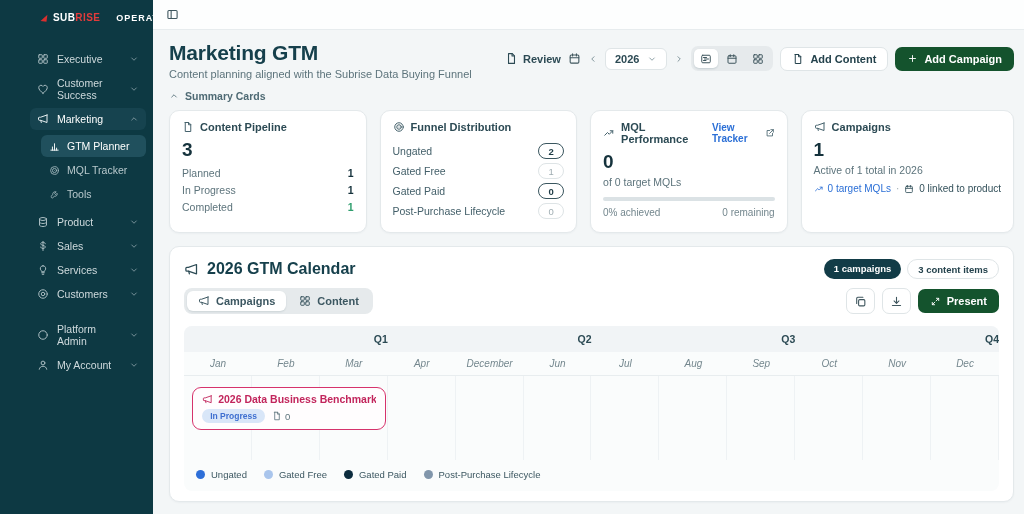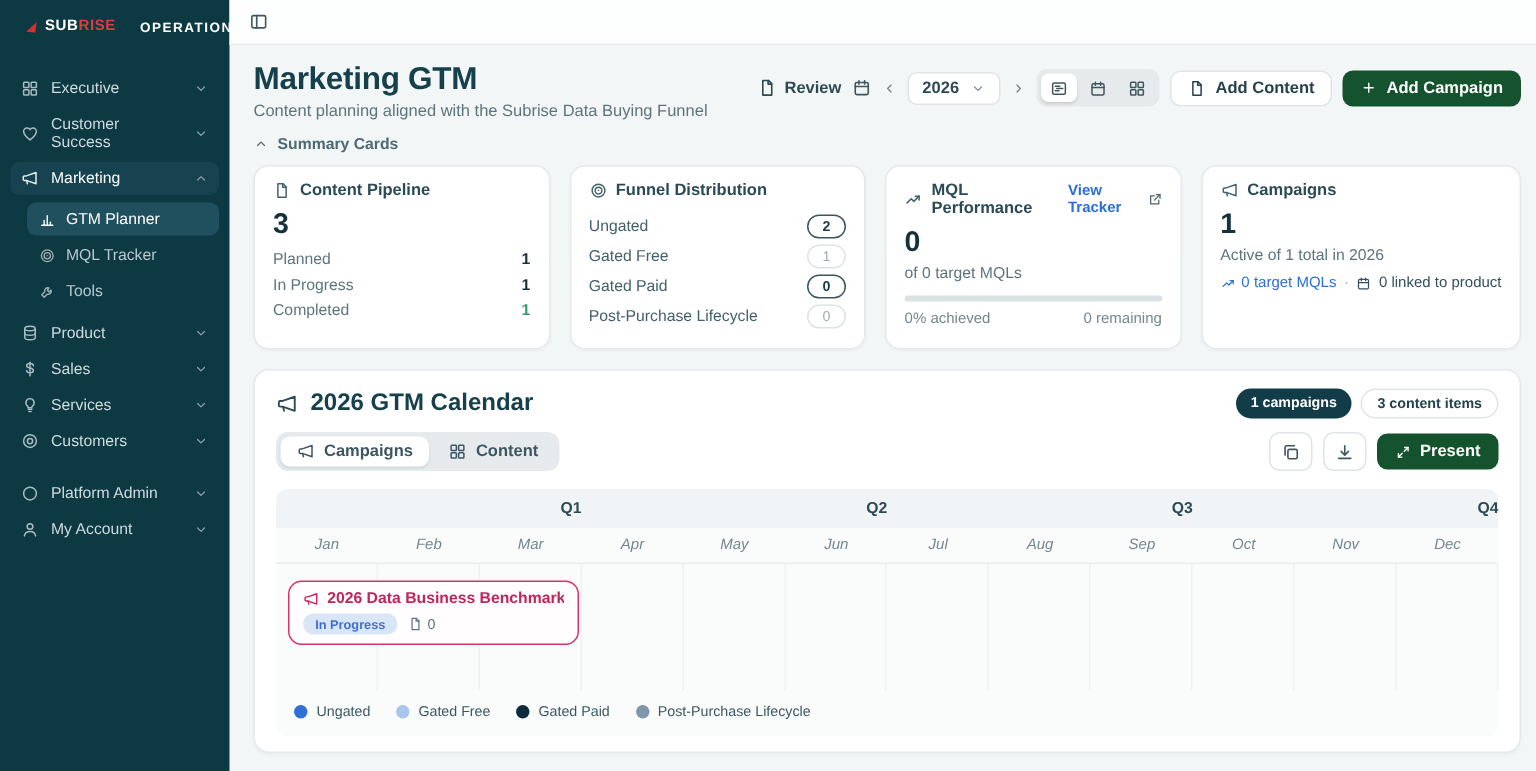--- a/index.html
+++ b/index.html
@@ -1,21 +1,21 @@
 <!DOCTYPE html>
 <html><head>
 <meta charset="utf-8">
 <style>
   * { box-sizing: border-box; margin: 0; padding: 0; }
   html,body { width:1024px; height:514px; overflow:hidden; }
   body { font-family:"Liberation Sans", sans-serif; display:flex; background:#f3f6f7; color:#2c4a54; }
   .ico { fill:none; stroke:currentColor; stroke-width:2; stroke-linecap:round; stroke-linejoin:round; flex:none; }
 
   
-  .sidebar { width:153px; min-width:153px; height:514px; background:#0d3943; display:flex; flex-direction:column; }
+  .sidebar { width:153px; min-width:153px; height:514px; background:#0d3943; display:flex; flex-direction:column;padding-left:23px; }
   .logo-row { display:flex; align-items:center; gap:5px; padding:11px 10px 16px 12px; }
   .logo-tri { width:0; height:0; border-left:6px solid transparent; border-right:6px solid #d92f2f; border-top:7px solid transparent; transform:rotate(8deg); margin-right:1px; }
   .logo-word { font-size:10px; font-weight:bold; letter-spacing:.4px; color:#fff; white-space:nowrap; }
   .logo-word .accent { color:#e23b3b; }
   .logo-div { width:1px; height:13px; background:rgba(255,255,255,.55); margin:0 3px; }
   .logo-ops { font-size:9px; font-weight:bold; letter-spacing:1px; color:#fff; white-space:nowrap; }
   .nav { padding:6px 0; }
   .nav-item { display:flex; align-items:center; gap:8px; margin:2px 7px; padding:5px 7px; border-radius:6px; font-size:10.5px; color:#cfdadd; cursor:pointer; }
   .nav-item .ni-ico { width:12px; height:12px; color:#a9bcc1; }
   .nav-item .chev { width:10px; height:10px; margin-left:auto; color:#8aa1a8; }
@@ -580,21 +580,21 @@
           <div class="q-cell">Q1</div>
           <div class="q-cell">Q2</div>
           <div class="q-cell">Q3</div>
           <div class="q-cell">Q4</div>
         </div>
         <div class="m-row">
           <div class="m-cell">Jan</div>
           <div class="m-cell">Feb</div>
           <div class="m-cell">Mar</div>
           <div class="m-cell">Apr</div>
-          <div class="m-cell">May</div>
+          <div class="m-cell">December</div>
           <div class="m-cell">Jun</div>
           <div class="m-cell">Jul</div>
           <div class="m-cell">Aug</div>
           <div class="m-cell">Sep</div>
           <div class="m-cell">Oct</div>
           <div class="m-cell">Nov</div>
           <div class="m-cell">Dec</div>
         </div>
         <div class="grid-body">
           <div class="body-cell"></div>

